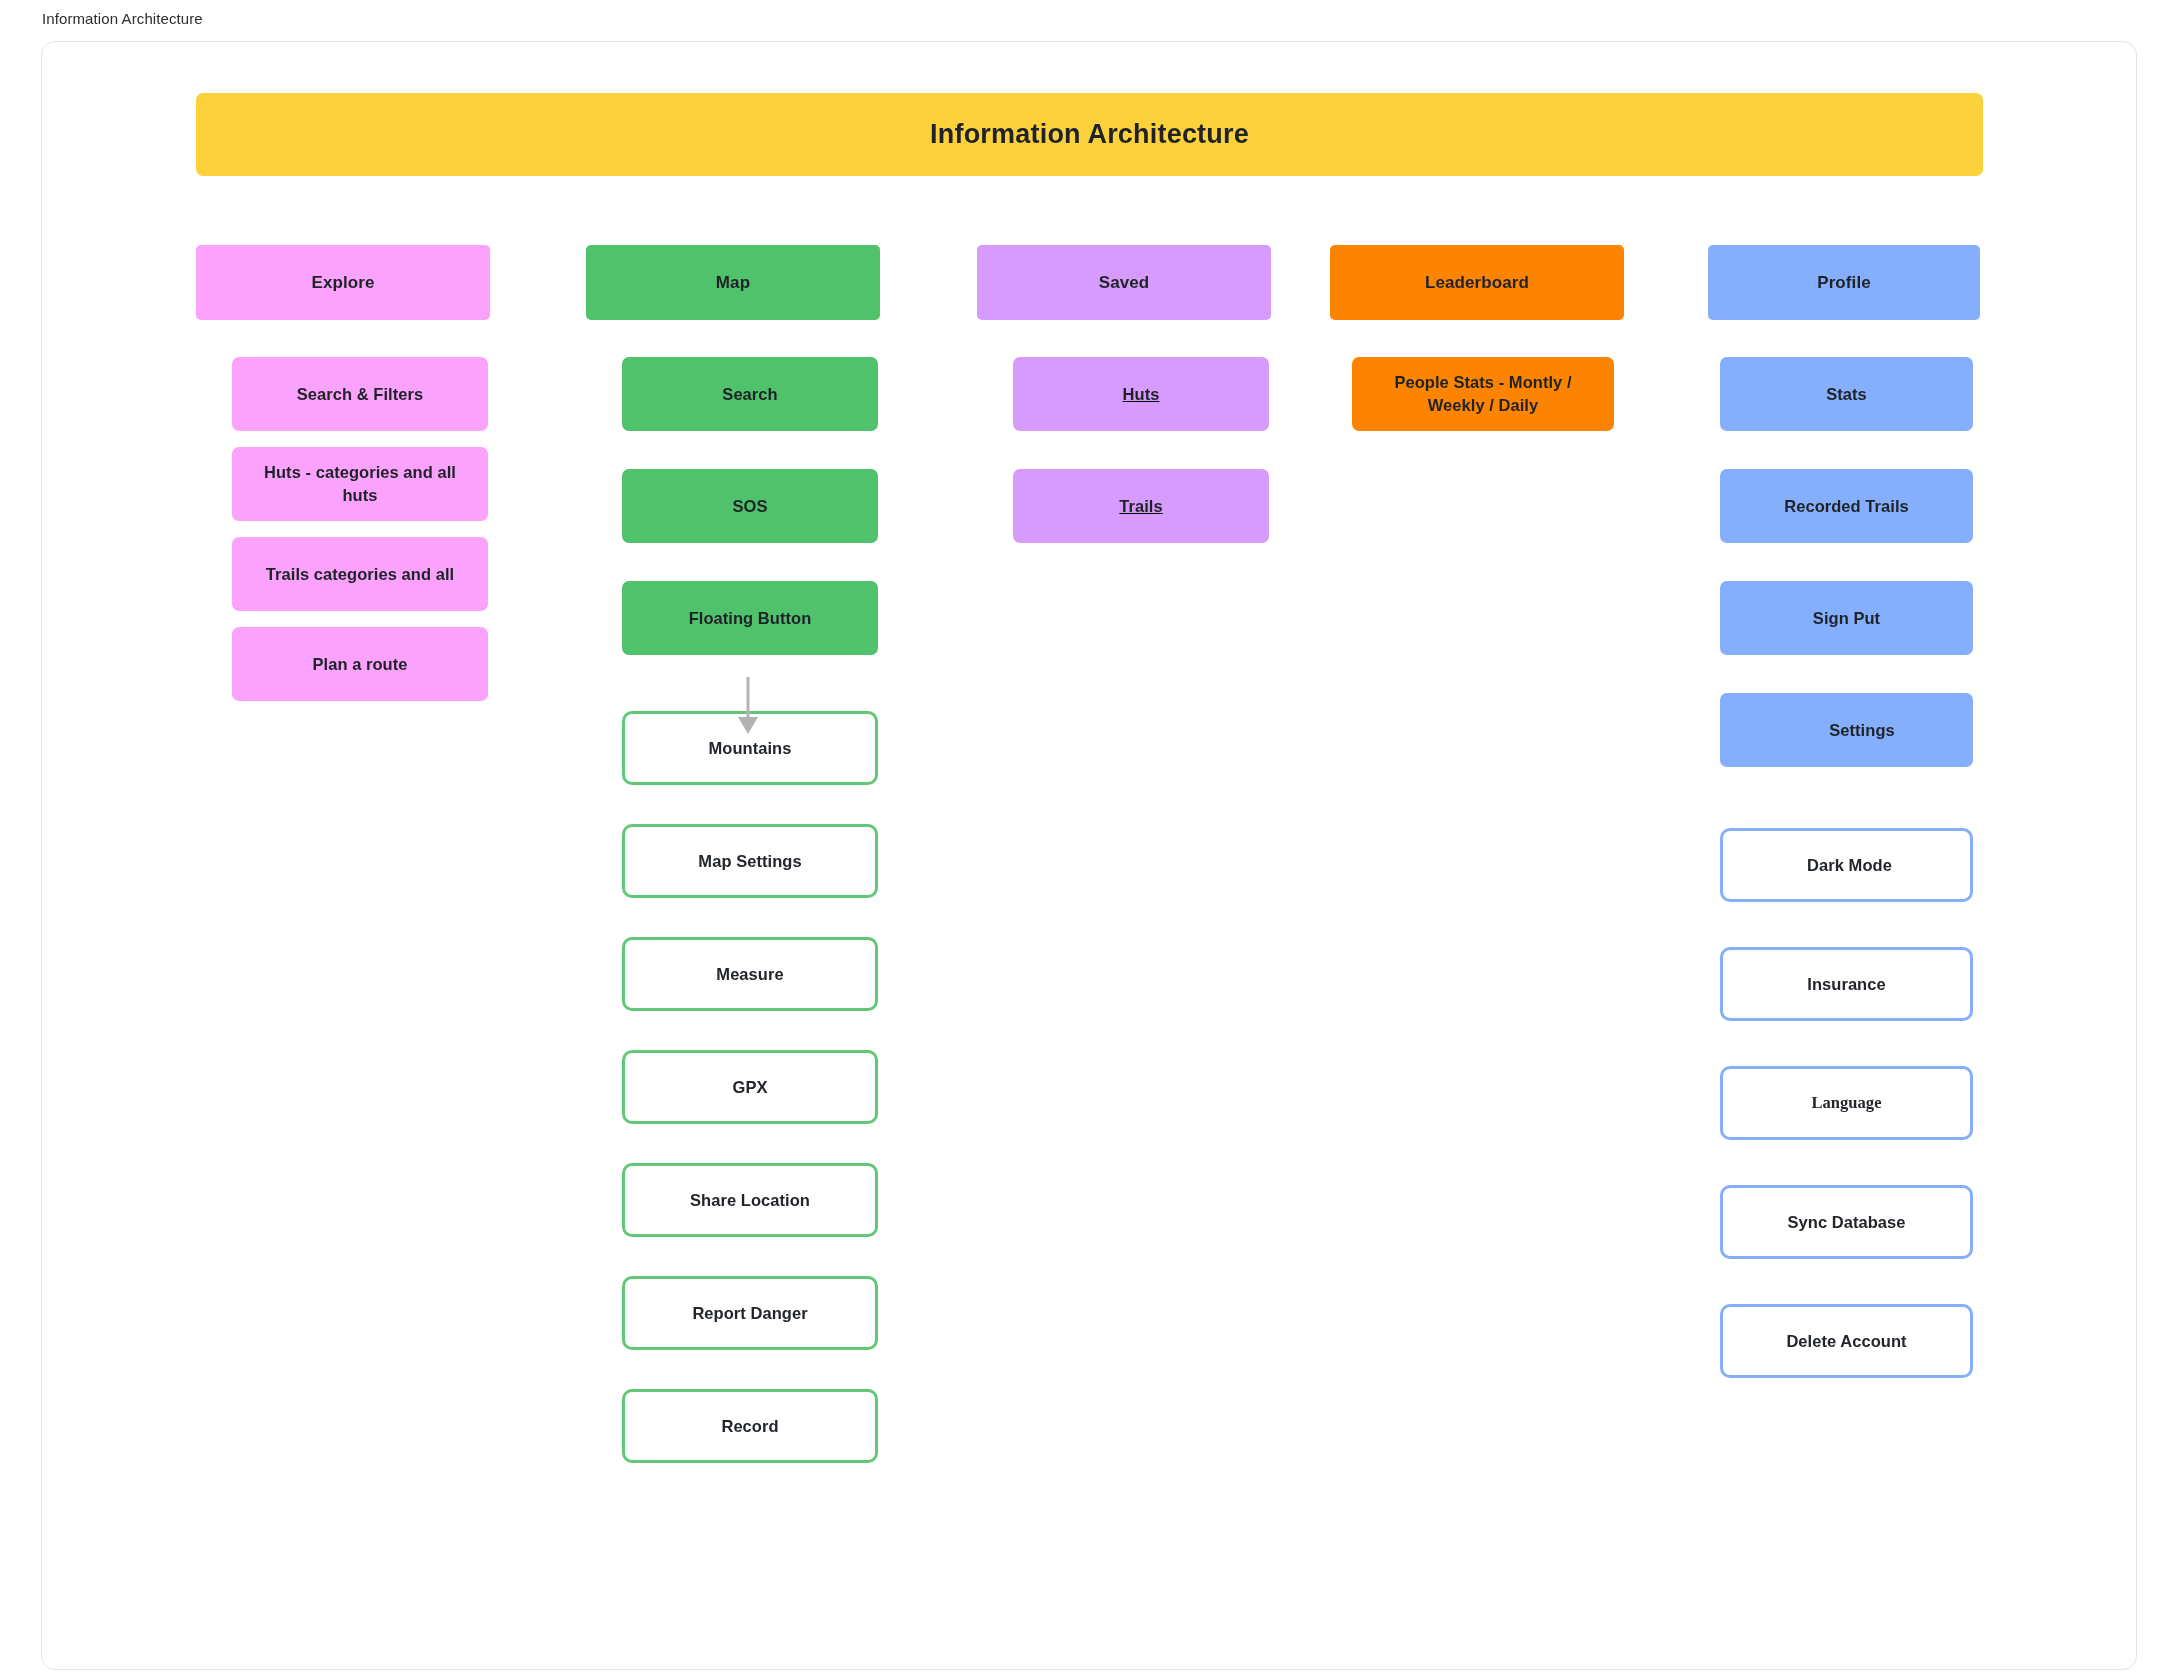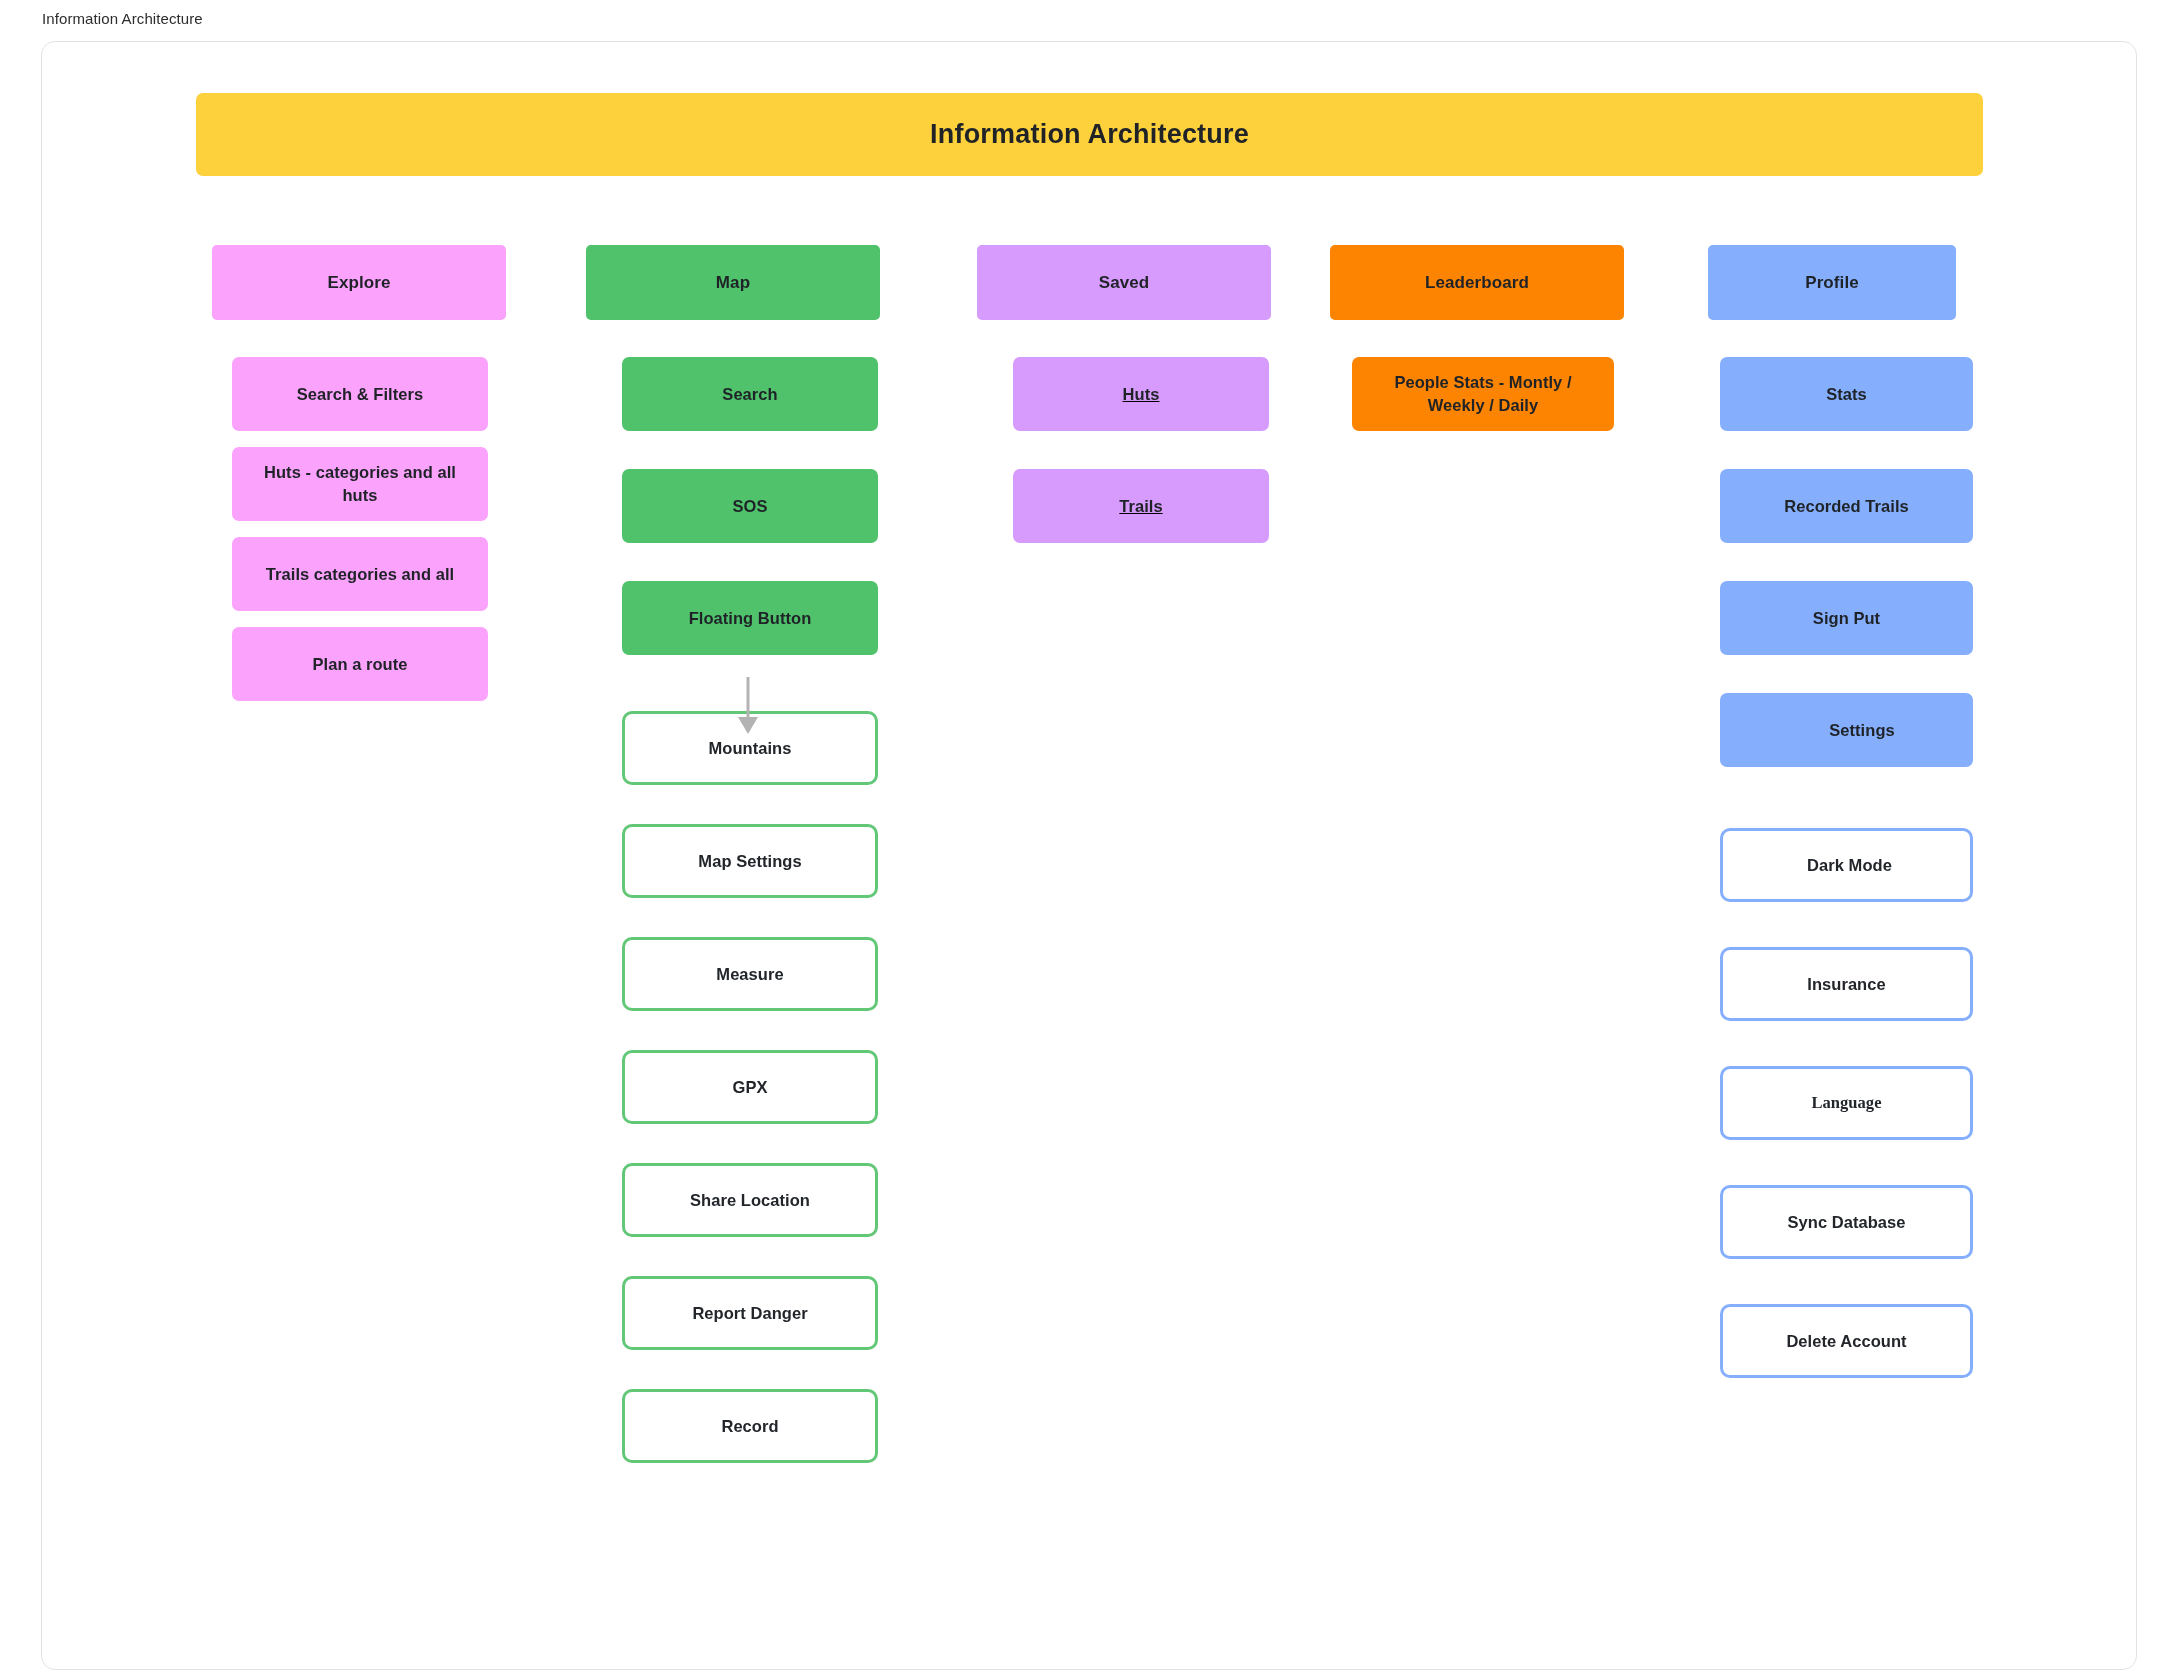--- a/index.html
+++ b/index.html
@@ -130,25 +130,25 @@
   }
   .node.outlined-blue .node-text { color: #22262b; }
 
   
   .col-0 .node { margin-left: 36px; }
   .col-1 .node { margin-left: 36px; }
   .col-2 .node { margin-left: 36px; }
   .col-3 .node { margin-left: 22px; width: 262px; }
   .col-4 .node { margin-left: 12px; width: 253px; }
 
-  .col-0 .node-head { margin-left: 16px; width: 294px; }
+  .col-0 .node-head { margin-left: 0px; width: 294px; }
   .col-1 .node-head { margin-left: 0px; width: 294px; }
   .col-2 .node-head { margin-left: 0px; width: 294px; }
   .col-3 .node-head { margin-left: 0px; width: 294px; }
-  .col-4 .node-head { margin-left: 0px; width: 248px; text-align: right; }
+  .col-4 .node-head { margin-left: 0px; width: 272px; text-align: right; }
 
   
   .col-0 .node { margin-bottom: 16px; }
   .col-1 .node.filled { margin-bottom: 38px; }
   .col-1 .node.outlined { margin-bottom: 39px; }
   .col-2 .node { margin-bottom: 38px; text-decoration: underline; }
   .col-4 .node.filled { margin-bottom: 38px; }
   .col-4 .node.outlined-blue { margin-bottom: 45px; }
 
   .gap-before-outlined { margin-top: 56px; }

